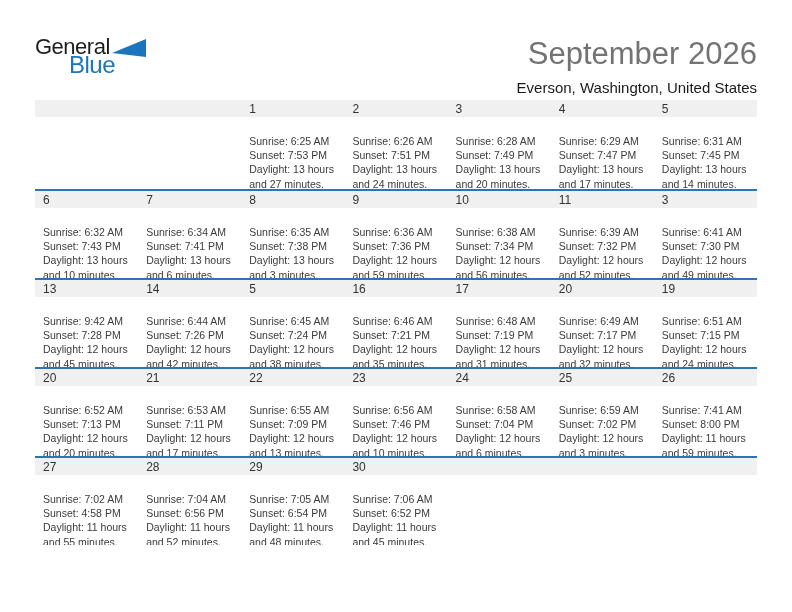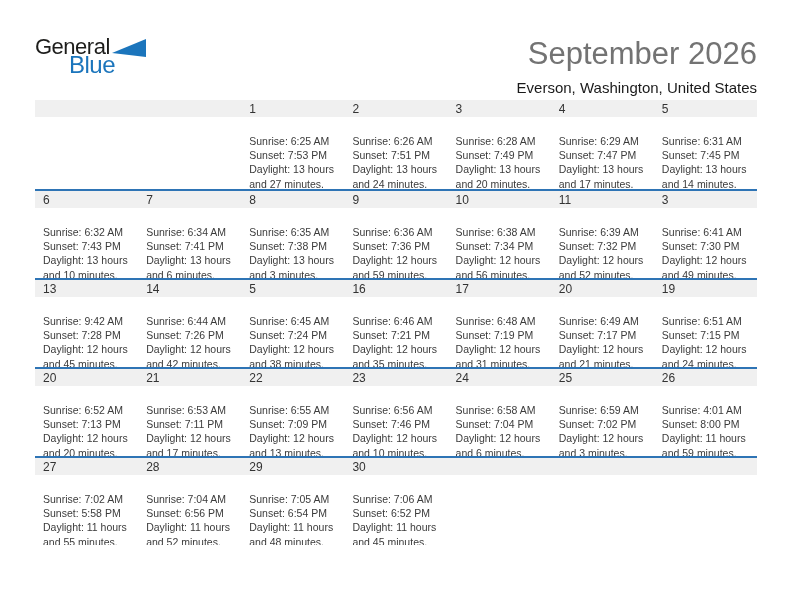--- a/index.html
+++ b/index.html
@@ -289,21 +289,21 @@
             </div>
           </div>
           <div class="cell">
             <div class="day-band">
               <div class="day-number">20</div>
             </div>
             <div class="details">
               <div class="detail-line">Sunrise: 6:49 AM</div>
               <div class="detail-line">Sunset: 7:17 PM</div>
               <div class="detail-line">Daylight: 12 hours</div>
-              <div class="detail-line">and 21 minutes.</div>
+              <div class="detail-line">and 32 minutes.</div>
             </div>
           </div>
           <div class="cell">
             <div class="day-band">
               <div class="day-number">19</div>
             </div>
             <div class="details">
               <div class="detail-line">Sunrise: 6:51 AM</div>
               <div class="detail-line">Sunset: 7:15 PM</div>
               <div class="detail-line">Daylight: 12 hours</div>
@@ -376,35 +376,35 @@
               <div class="detail-line">Sunset: 7:02 PM</div>
               <div class="detail-line">Daylight: 12 hours</div>
               <div class="detail-line">and 3 minutes.</div>
             </div>
           </div>
           <div class="cell">
             <div class="day-band">
               <div class="day-number">26</div>
             </div>
             <div class="details">
-              <div class="detail-line">Sunrise: 4:01 AM</div>
+              <div class="detail-line">Sunrise: 7:41 AM</div>
               <div class="detail-line">Sunset: 8:00 PM</div>
               <div class="detail-line">Daylight: 11 hours</div>
               <div class="detail-line">and 59 minutes.</div>
             </div>
           </div>
         </div>
         <div class="week-row">
           <div class="cell">
             <div class="day-band">
               <div class="day-number">27</div>
             </div>
             <div class="details">
               <div class="detail-line">Sunrise: 7:02 AM</div>
-              <div class="detail-line">Sunset: 5:58 PM</div>
+              <div class="detail-line">Sunset: 4:58 PM</div>
               <div class="detail-line">Daylight: 11 hours</div>
               <div class="detail-line">and 55 minutes.</div>
             </div>
           </div>
           <div class="cell">
             <div class="day-band">
               <div class="day-number">28</div>
             </div>
             <div class="details">
               <div class="detail-line">Sunrise: 7:04 AM</div>

